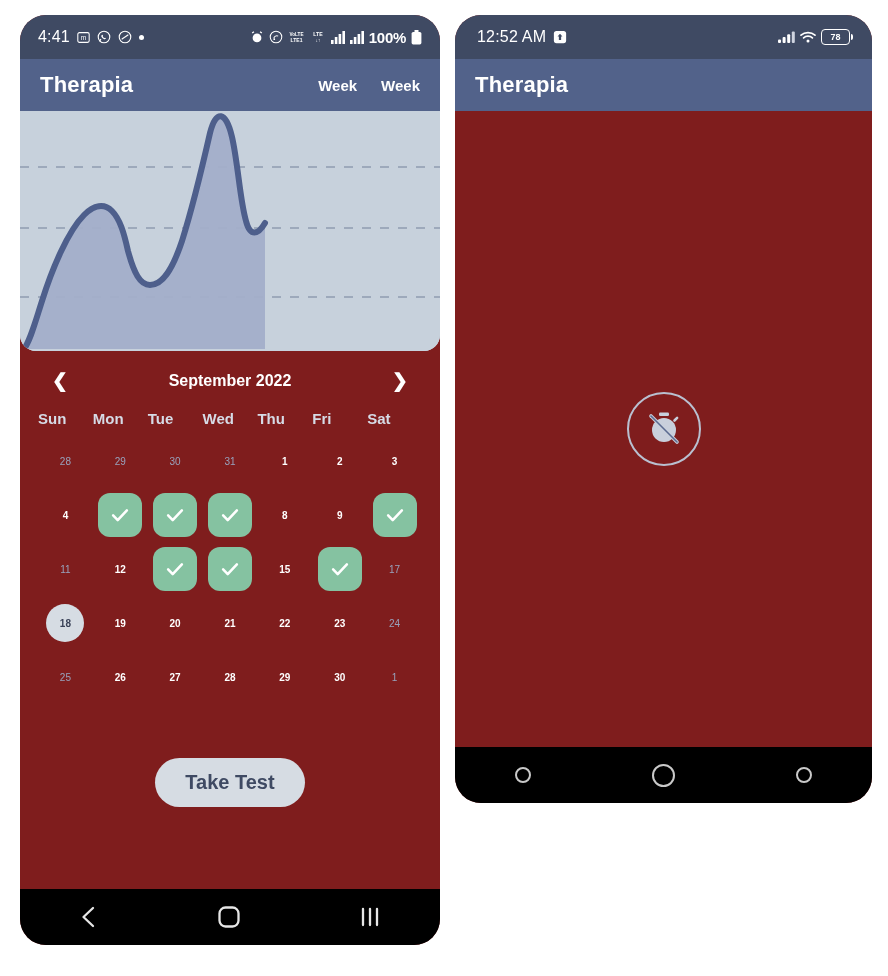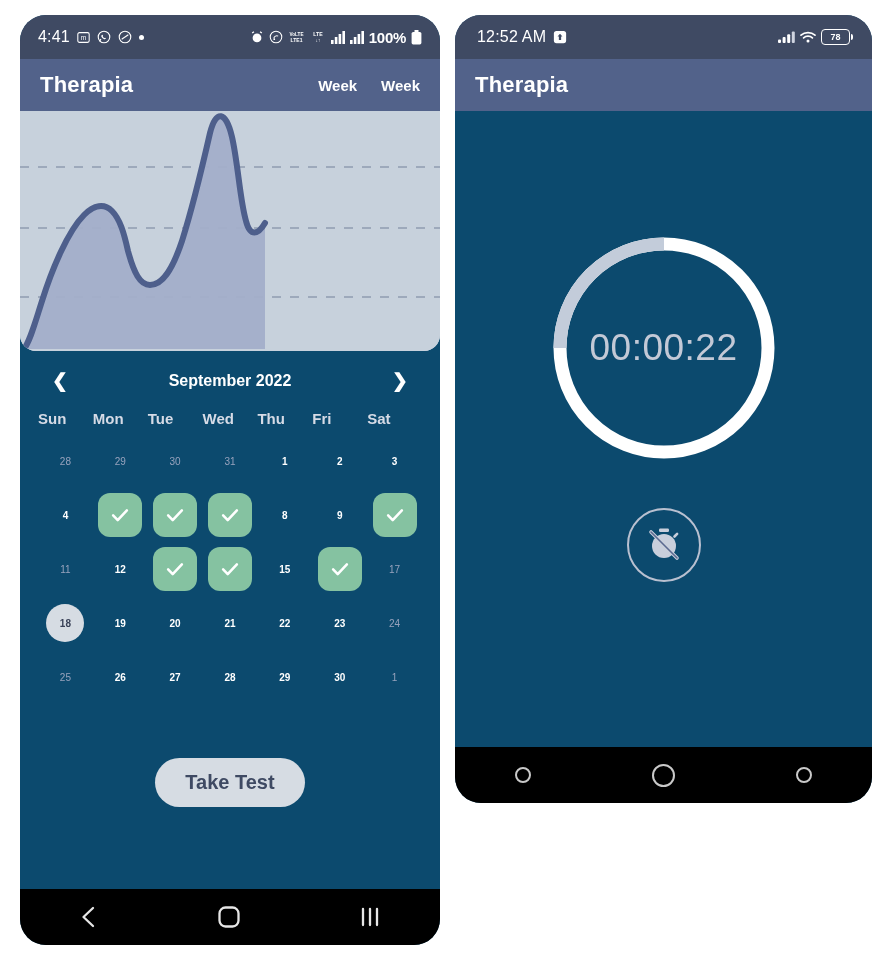--- a/index.html
+++ b/index.html
@@ -7,21 +7,21 @@
     width:888px;height:976px;
     background:#ffffff;
     font-family:"Liberation Sans", sans-serif;
     overflow:hidden;
     position:relative;
   }
 
   
   .phone{
     position:absolute;
-    background:#0c4a6e;
+    background:#7f1d1d;
     border-radius:26px;
     overflow:hidden;
     display:flex;
     flex-direction:column;
   }
   #phone-left{ left:20px; top:15px; width:420px; height:930px; }
   #phone-right{ left:455px; top:15px; width:417px; height:788px; }
 
   
   .statusbar{
@@ -438,27 +438,20 @@
         <span>78</span>
       </span>
     </div>
   </div>
 
   <div class="appbar">
     <span class="app-title">Therapia</span>
   </div>
 
   <div class="timer-body">
-    <div class="ring-wrap">
-      <svg width="232" height="232" viewBox="0 0 232 232">
-        <circle cx="116" cy="116" r="104" fill="none" stroke="#ffffff" stroke-width="13"></circle>
-        <path d="M116 12 A104 104 0 0 0 12 116" fill="none" stroke="#c3ccda" stroke-width="13" stroke-linecap="butt"></path>
-      </svg>
-      <div class="timer-text">00:00:22</div>
-    </div>
     <div class="stop-btn">
       <span>
         <svg width="40" height="40" viewBox="0 0 40 40">
           <rect x="15" y="5.5" width="10" height="3.4" rx="1.2" fill="#c9cfdc"></rect>
           <circle cx="20" cy="23" r="12" fill="#c9cfdc"></circle>
           <path d="M30.5 13.5l2.6-2.6" stroke="#c9cfdc" stroke-width="2.6" stroke-linecap="round"></path>
           <line x1="7" y1="9" x2="33" y2="35" stroke="#c9cfdc" stroke-width="3.6" stroke-linecap="round"></line>
           <line x1="7" y1="9" x2="33" y2="35" stroke="#5b6a90" stroke-width="1.6" stroke-linecap="round"></line>
         </svg>
       </span>

